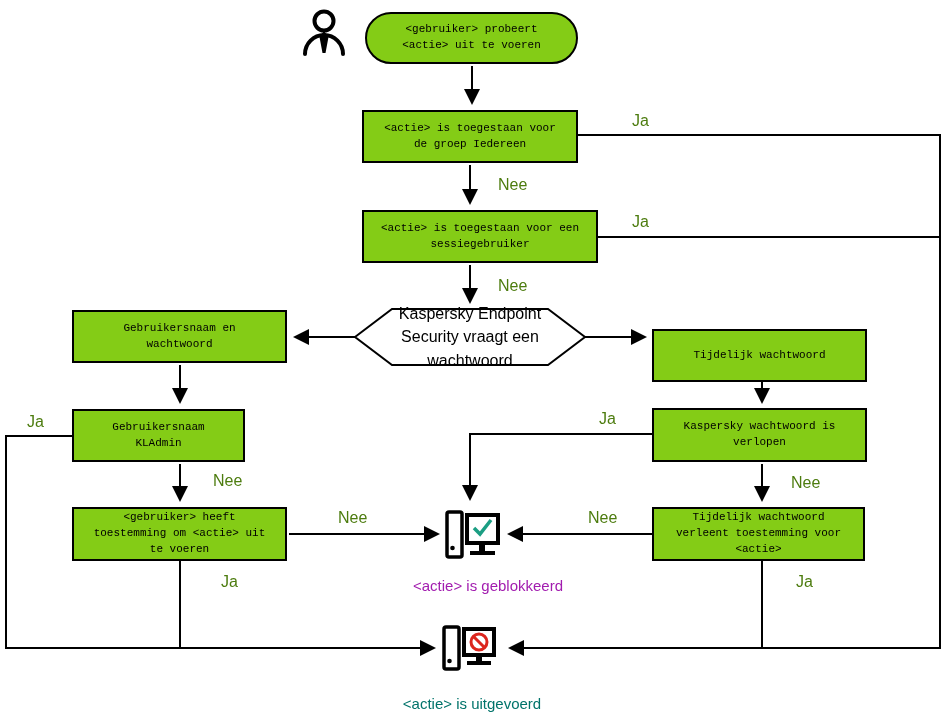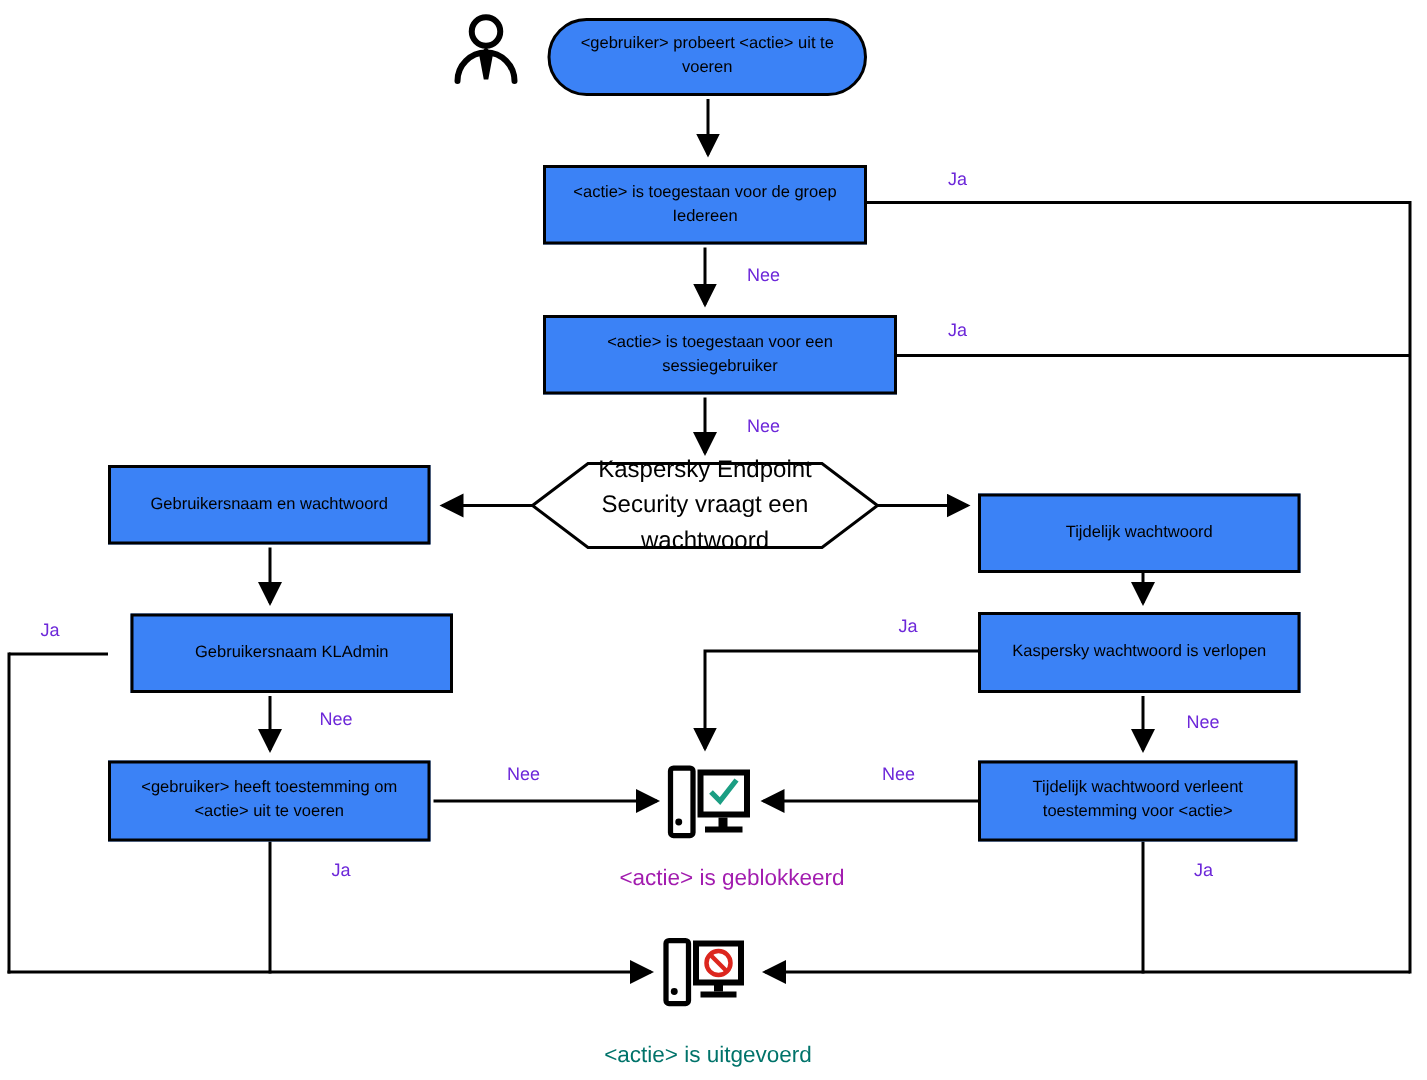--- a/index.html
+++ b/index.html
@@ -1,32 +1,33 @@
 <!DOCTYPE html>
 <html><head>
 <meta charset="utf-8">
 <style>
   html,body{margin:0;padding:0;background:#ffffff;}
   #canvas{
     position:relative;width:951px;height:720px;background:#ffffff;
     font-family:"Liberation Sans",sans-serif;overflow:hidden;
   }
   .node{
-    position:absolute;background:#3b82f6;border:2px solid #000;
+    position:absolute;background:#84cc16;border:2px solid #000;
     display:flex;align-items:center;justify-content:center;text-align:center;
     font-size:11px;line-height:1.45;color:#000;box-sizing:border-box;
     padding:3px 14px;
+    font-family:Liberation Mono, monospace;
   }
   .pill{border-radius:27px;}
   .hex-text{
     position:absolute;display:flex;align-items:center;justify-content:center;
     text-align:center;font-size:16px;line-height:1.45;color:#000;box-sizing:border-box;
   }
   .edge-label{
-    position:absolute;font-size:12px;color:#6d28d9;white-space:nowrap;
+    position:absolute;font-size:16px;color:#4d7c0f;white-space:nowrap;
   }
   .result-label{
     position:absolute;font-size:15px;text-align:center;white-space:nowrap;
   }
   svg.overlay{position:absolute;left:0;top:0;width:951px;height:720px;}
 </style>
 </head>
 <body>
 
 <div id="canvas">
@@ -95,21 +96,21 @@
   <div class="node" style="left:362px;top:110px;width:216px;height:53px;">&lt;actie&gt; is toegestaan voor de groep Iedereen</div>
 
   <div class="node" style="left:362px;top:210px;width:236px;height:53px;">&lt;actie&gt; is toegestaan voor een sessiegebruiker</div>
 
   <div class="hex-text" style="left:372px;top:314px;width:196px;height:46px;">Kaspersky Endpoint Security vraagt een wachtwoord</div>
 
   <div class="node" style="left:72px;top:310px;width:215px;height:53px;">Gebruikersnaam en wachtwoord</div>
 
   <div class="node" style="left:652px;top:310px;width:215px;height:53px;margin-top:19px;">Tijdelijk wachtwoord</div>
 
-  <div class="node" style="left:72px;top:409px;width:215px;height:53px;margin-left:15px;">Gebruikersnaam KLAdmin</div>
+  <div class="node" style="left:72px;top:409px;width:173px;height:53px;">Gebruikersnaam KLAdmin</div>
 
   <div class="node" style="left:652px;top:408px;width:215px;height:54px;">Kaspersky wachtwoord is verlopen</div>
 
   <div class="node" style="left:72px;top:507px;width:215px;height:54px;">&lt;gebruiker&gt; heeft toestemming om &lt;actie&gt; uit te voeren</div>
 
   <div class="node" style="left:652px;top:507px;width:213px;height:54px;">Tijdelijk wachtwoord verleent toestemming voor &lt;actie&gt;</div>
 
   <div class="edge-label" style="left:632px;top:112px;">Ja</div>
   <div class="edge-label" style="left:498px;top:176px;">Nee</div>
   <div class="edge-label" style="left:632px;top:213px;">Ja</div>

